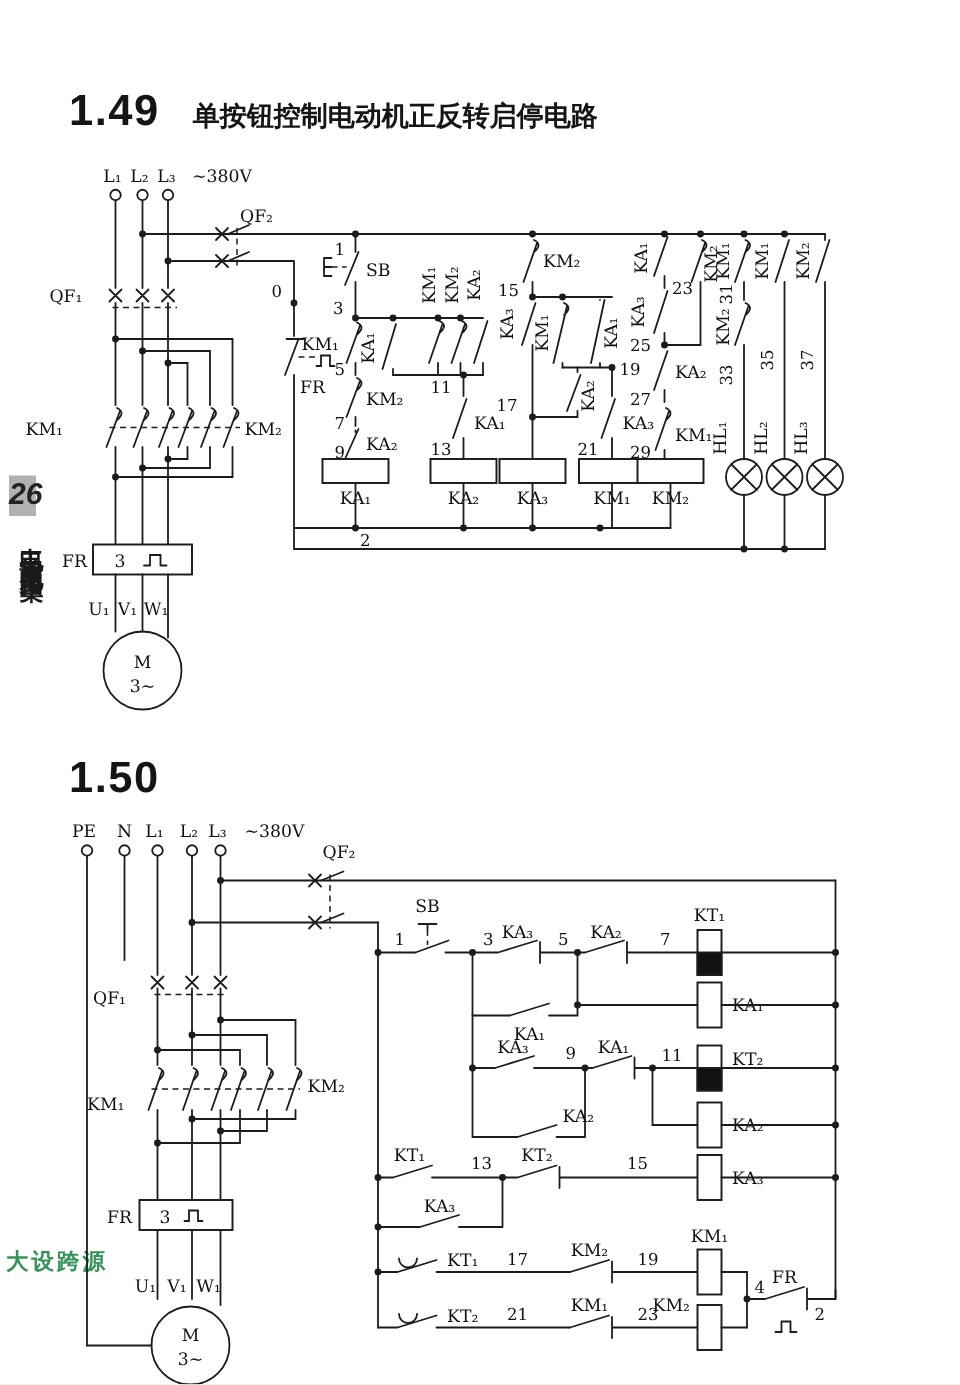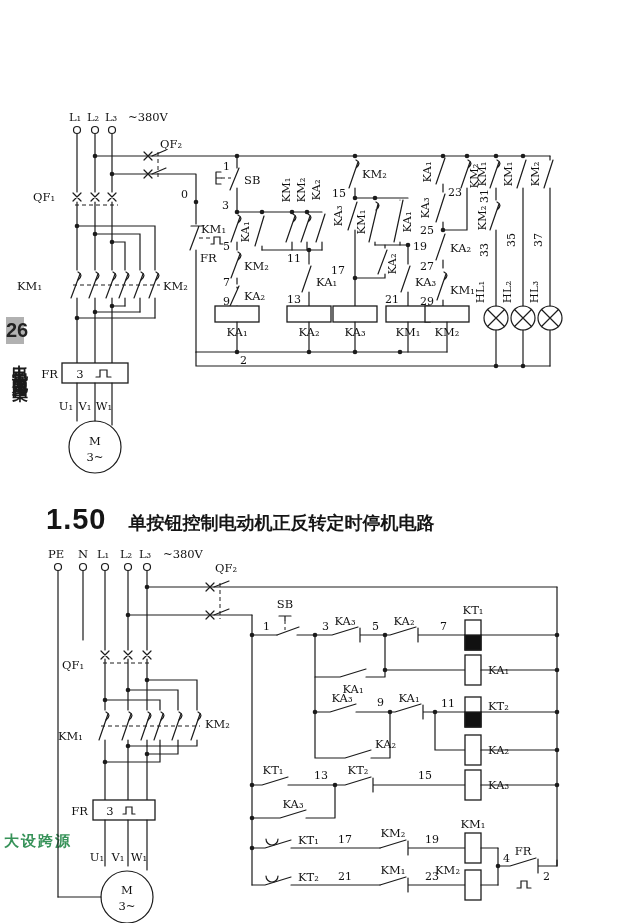--- a/index.html
+++ b/index.html
@@ -2,41 +2,44 @@
 <html><head>
 <meta charset="utf-8">
 <style>
   html,body{margin:0;padding:0;background:#e8e8e8;}
   #page{position:relative;width:640px;height:923px;background:#ffffff;overflow:hidden;
         font-family:"Liberation Sans",sans-serif;}
   .fig-head{position:absolute;display:flex;align-items:baseline;gap:22px;color:#151515;}
   .fig-num{font-size:29px;font-weight:bold;letter-spacing:1px;}
   .fig-title{font-size:18px;font-weight:bold;}
   #side-page{position:absolute;left:6px;top:317px;width:18px;height:27px;background:#b1b1b1;
-             color:#222;font-size:20px;font-weight:bold;text-align:left;line-height:27px;}
+             color:#222;font-size:20px;font-weight:bold;text-align:left;line-height:27px;font-style:italic;}
   #side-title{position:absolute;left:9px;top:352px;writing-mode:vertical-rl;text-orientation:upright;
               font-size:16px;font-weight:bold;color:#1a1a1a;letter-spacing:3px;}
   #watermark{position:absolute;left:4px;top:832px;font-size:15px;font-weight:bold;
              color:#15803d;opacity:.85;filter:blur(.4px);letter-spacing:2px;}
   svg{position:absolute;left:0;top:0;}
   .w{stroke:#1c1c1c;stroke-width:1.2;fill:none;stroke-linecap:round;}
   .dsh{stroke:#1c1c1c;stroke-width:1;fill:none;stroke-dasharray:4 3;}
   .dot{fill:#1c1c1c;stroke:none;}
   .coil{stroke:#1c1c1c;stroke-width:1.3;fill:#ffffff;}
   .coilfill{fill:#111;stroke:#1c1c1c;stroke-width:1.3;}
   text{fill:#111;stroke:none;font-family:"DejaVu Serif","Liberation Serif",serif;font-size:11.5px;}
   .num{font-size:11px;}
 </style>
 </head>
 <body>
 <div id="page">
 
+<div class="fig-head" style="left:46px;top:58px;">
+  <span class="fig-num">1.49</span>
+  <span class="fig-title">单按钮控制电动机正反转启停电路</span>
+</div>
 <div class="fig-head" style="left:46px;top:503px;justify-content:space-between;">
   <span class="fig-num">1.50</span>
-  <span class="fig-title">单按钮控制电动机正反转定时停机电路</span>
 </div>
 <div id="side-page">26</div>
 <div id="side-title">电工常用电路图集</div>
 <div id="watermark">大设跨源</div>
 
 <svg width="640" height="923" viewBox="0 0 640 923">
 
 <g>
 
   <text x="75" y="121" text-anchor="middle">L₁</text>

